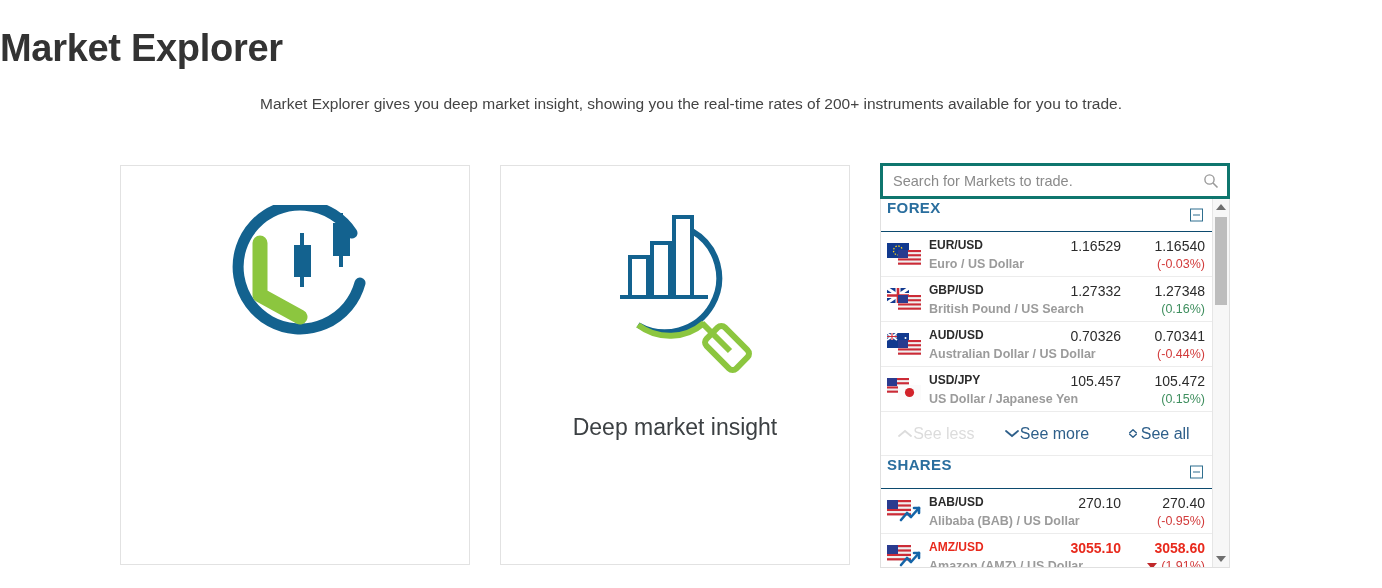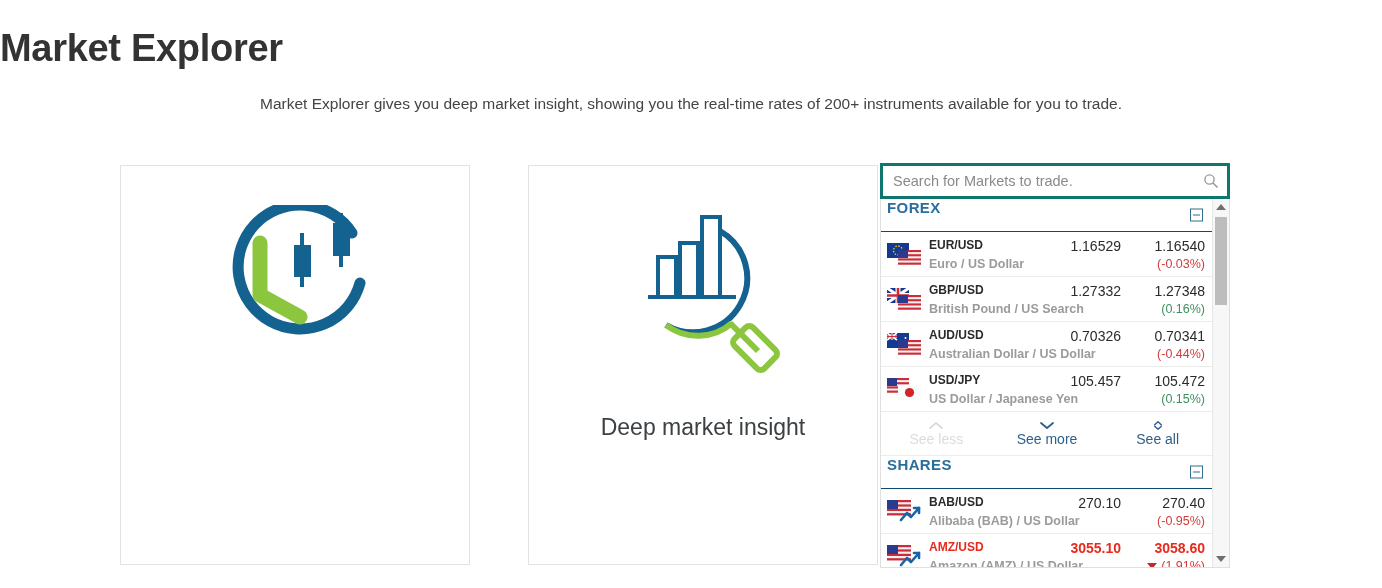--- a/index.html
+++ b/index.html
@@ -25,21 +25,21 @@
   }
 
   
   .card {
     position: absolute; top: 165px;
     width: 350px; height: 400px;
     border: 1px solid #e2e2e2;
     background: #ffffff;
   }
   .card.card-1 { left: 120px; }
-  .card.card-2 { left: 500px; margin-left: 28px; }
+  .card.card-2 { left: 500px; }
   .card-art {
     height: 248px;
     display: flex; align-items: center; justify-content: center;
   }
   .card-caption {
     padding: 0 26px;
     text-align: center;
     font-size: 23px; color: #3c4043;
     line-height: 1.17;
   }
@@ -156,24 +156,24 @@
     border-top: 6px solid #c0282a;
     vertical-align: 1px;
   }
 
   .see-row {
     display: flex; height: 44px;
     border-bottom: 1px solid #ececec;
   }
   .see-cell {
     flex: 1;
-    display: flex; flex-direction: column;
+    display: flex; flex-direction: row;
     align-items: center; justify-content: center;
     gap: 1px;
-    font-size: 14px;
+    font-size: 16px;
     color: #2e5f8a;
     cursor: pointer;
   }
   .see-cell.disabled { color: #dcdcdc; cursor: default; }
   .see-chev { width: 14px; height: 9px; }
 
   
   .sbar {
     position: absolute; right: 0; top: 0;
     width: 17px; height: 100%;

